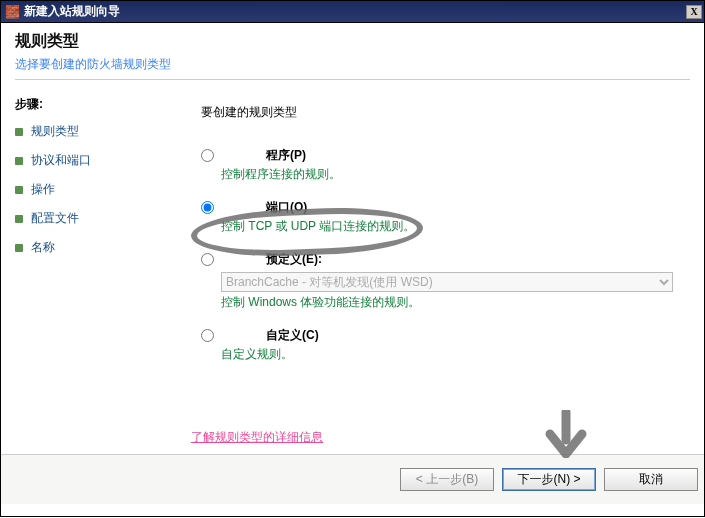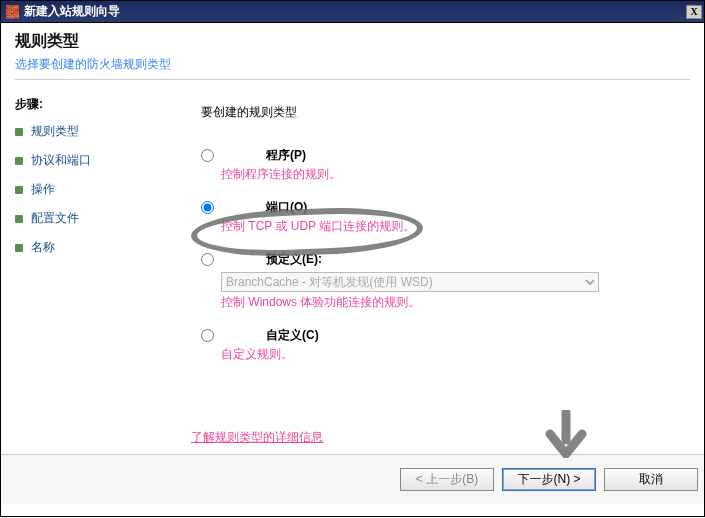--- a/index.html
+++ b/index.html
@@ -116,30 +116,30 @@
     gap: 46px;
   }
   .radio-group input[type=radio] {
     margin: 2px 6px 0 0;
   }
   .opt .opt-title {
     font-weight: bold;
   }
   .opt .opt-desc {
     margin-left: 20px;
-    color: #ec4899;
+    color: #15803d;
     margin-top: 2px;
   }
   .predef-select {
     margin-left: 20px;
     margin-top: 4px;
     margin-bottom: 2px;
   }
   .predef-select select {
-    width: 378px;
+    width: 452px;
     font-size: 12px;
     background: #f4f4f4;
     color: #888;
     border: 1px solid #a0a0a0;
     height: 20px;
   }
   .link {
     color: #ec4899;
     text-decoration: underline;
     cursor: pointer;

